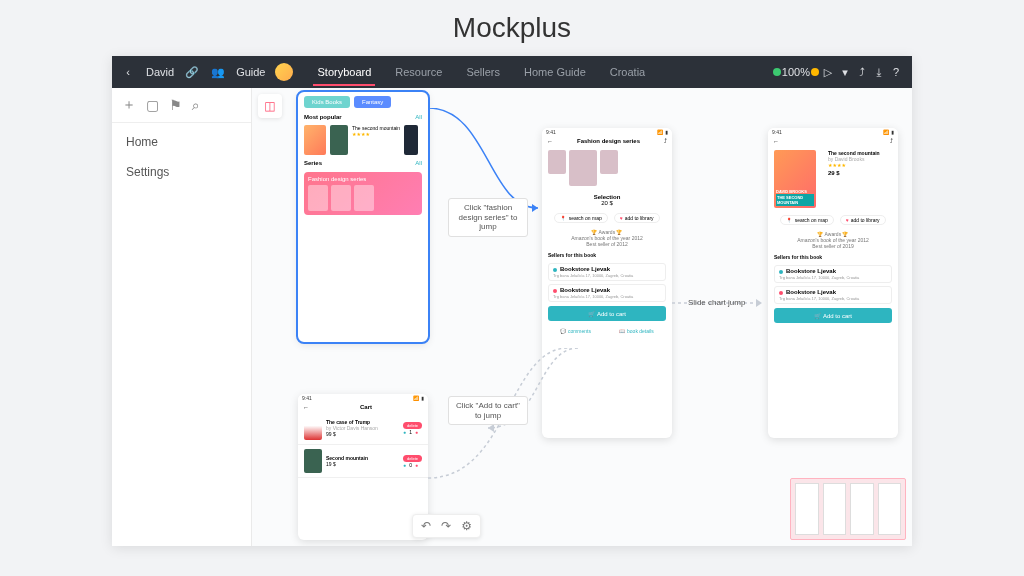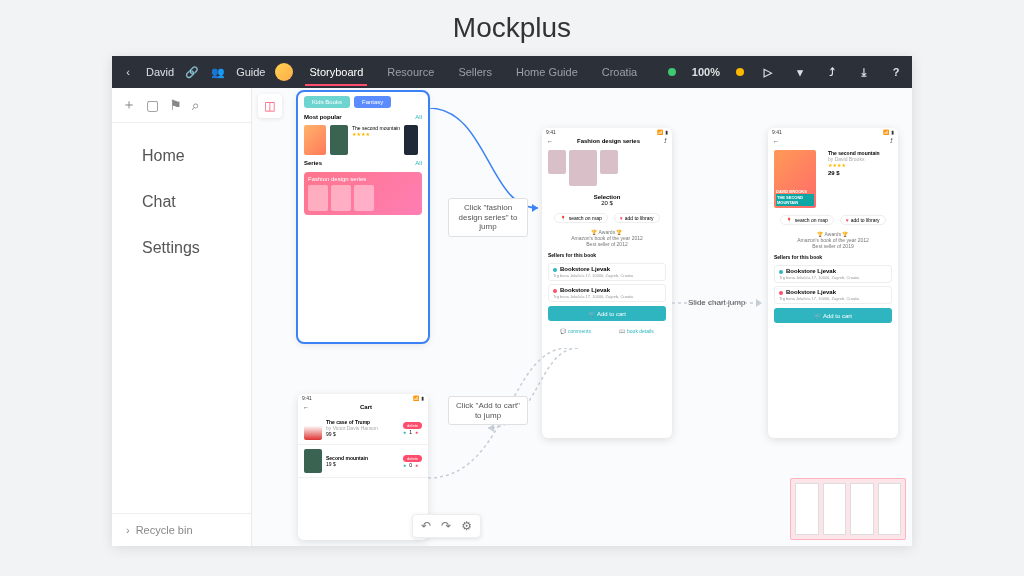--- a/index.html
+++ b/index.html
@@ -3,40 +3,40 @@
 <meta charset="utf-8">
 <style>
   * { margin: 0; padding: 0; box-sizing: border-box; font-family: -apple-system, BlinkMacSystemFont, 'Segoe UI', Arial, sans-serif; }
   body { background: #f2f3f5; width: 1024px; height: 576px; overflow: hidden; }
   .page-title { text-align: center; font-size: 28px; padding: 12px 0; color: #333; font-weight: 400; }
   .app { width: 800px; height: 490px; margin: 0 auto; background: #fafafa; box-shadow: 0 2px 12px rgba(0,0,0,0.1); display: flex; flex-direction: column; }
 
   
   .toolbar { background: #2c3139; height: 32px; display: flex; align-items: center; padding: 0 8px; color: #dee0e4; font-size: 11px; }
   .toolbar .left-group { display: flex; align-items: center; gap: 10px; }
-  .toolbar .tabs { display: flex; align-items: center; gap: 16px; margin-left: 12px; }
+  .toolbar .tabs { display: flex; align-items: center; gap: 16px; margin-left: 20px; }
   .toolbar .tab { color: #9aa0a8; cursor: pointer; padding: 8px 4px; position: relative; }
   .toolbar .tab.active { color: #fff; }
   .toolbar .tab.active::after { content: ''; position: absolute; bottom: 0; left: 0; right: 0; height: 2px; background: #ff4d6d; }
   .toolbar .spacer { flex: 1; }
-  .toolbar .right-group { display: flex; align-items: center; gap: 16px; font-weight: bold; }
+  .toolbar .right-group { display: flex; align-items: center; gap: 1px; }
   .toolbar .icon-btn { width: 16px; height: 16px; display: flex; align-items: center; justify-content: center; cursor: pointer; color: #dee0e4; }
   .dot-green { width: 8px; height: 8px; border-radius: 50%; background: #3cc970; }
   .dot-yellow { width: 8px; height: 8px; border-radius: 50%; background: #ffb800; }
   .avatar { width: 18px; height: 18px; border-radius: 50%; background: linear-gradient(135deg,#ffd34e,#ffac4e); }
 
   
   .body { flex: 1; display: flex; overflow: hidden; }
 
   
   .sidebar { width: 140px; background: #fff; border-right: 1px solid #eaeaea; display: flex; flex-direction: column; }
   .sidebar-tools { display: flex; align-items: center; gap: 10px; padding: 8px 10px; border-bottom: 1px solid #eee; color: #888; }
   .sidebar-tools .tool { cursor: pointer; font-size: 14px; }
   .nav-list { flex: 1; padding: 4px 0; }
-  .nav-item { padding: 8px 30px; font-size: 16px; color: #555; cursor: pointer; margin-top: 12px; }
+  .nav-item { padding: 8px 14px; font-size: 12px; color: #555; cursor: pointer; }
   .nav-item.active { background: #fde6ea; color: #ff4d6d; }
   .recycle { padding: 10px 14px; font-size: 11px; color: #888; border-top: 1px solid #eee; cursor: pointer; }
   .recycle::before { content: '›'; margin-right: 6px; }
 
   
   .canvas { flex: 1; position: relative; background: #fafbfc; overflow: hidden; }
   .canvas-toolbar { position: absolute; left: 6px; top: 6px; width: 24px; height: 24px; background: #fff; border-radius: 4px; box-shadow: 0 1px 4px rgba(0,0,0,0.1); display: flex; align-items: center; justify-content: center; cursor: pointer; color: #ff4d6d; font-size: 12px; }
 
   
   .phone { position: absolute; background: #fff; border-radius: 6px; box-shadow: 0 2px 8px rgba(0,0,0,0.12); font-size: 6px; overflow: hidden; }
@@ -137,24 +137,22 @@
 
     <div class="sidebar">
       <div class="sidebar-tools">
         <span class="tool">＋</span>
         <span class="tool">▢</span>
         <span class="tool">⚑</span>
         <span class="tool">⌕</span>
       </div>
       <div class="nav-list">
         <div class="nav-item">Home</div>
-        <div class="nav-item">Chat</div>
         <div class="nav-item">Settings</div>
       </div>
-      <div class="recycle">Recycle bin</div>
     </div>
 
     <div class="canvas">
       <div class="canvas-toolbar">◫</div>
 
       <div class="phone selected" style="left:46px; top:4px; width:130px; height:250px;">
         <div class="chip-row">
           <div class="chip" style="background:#6ed4cf;">Kids Books</div>
           <div class="chip" style="background:#5b8cff;">Fantasy</div>
         </div>

